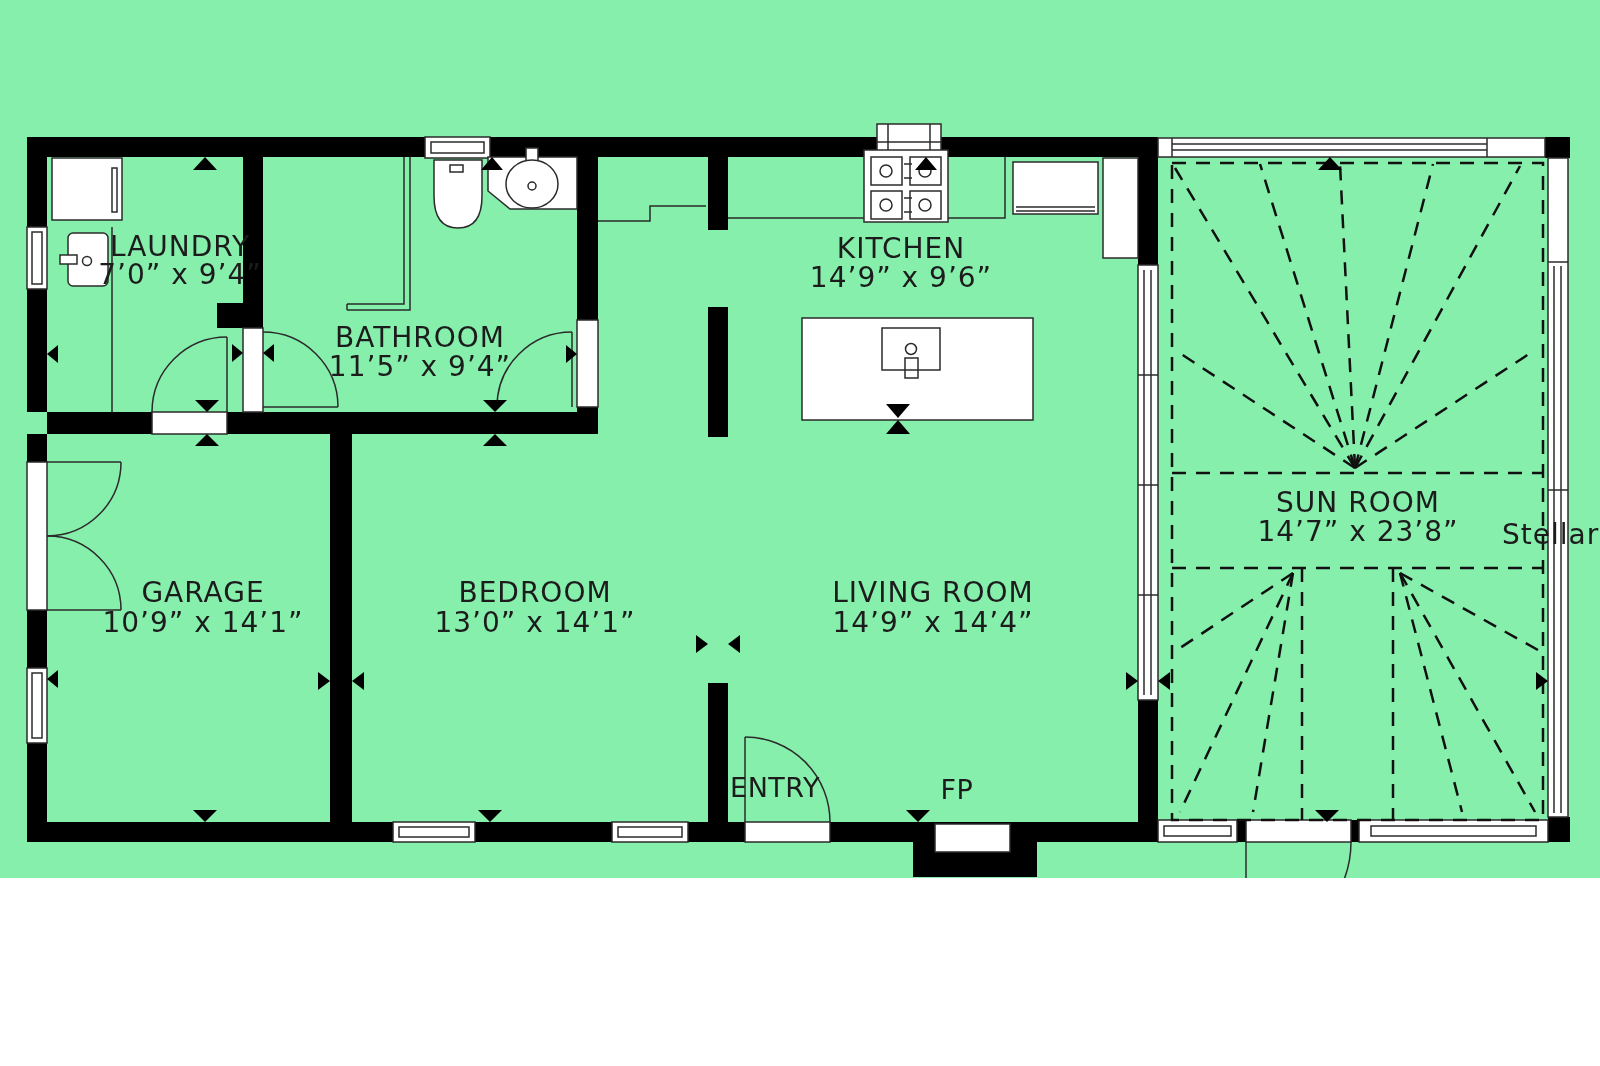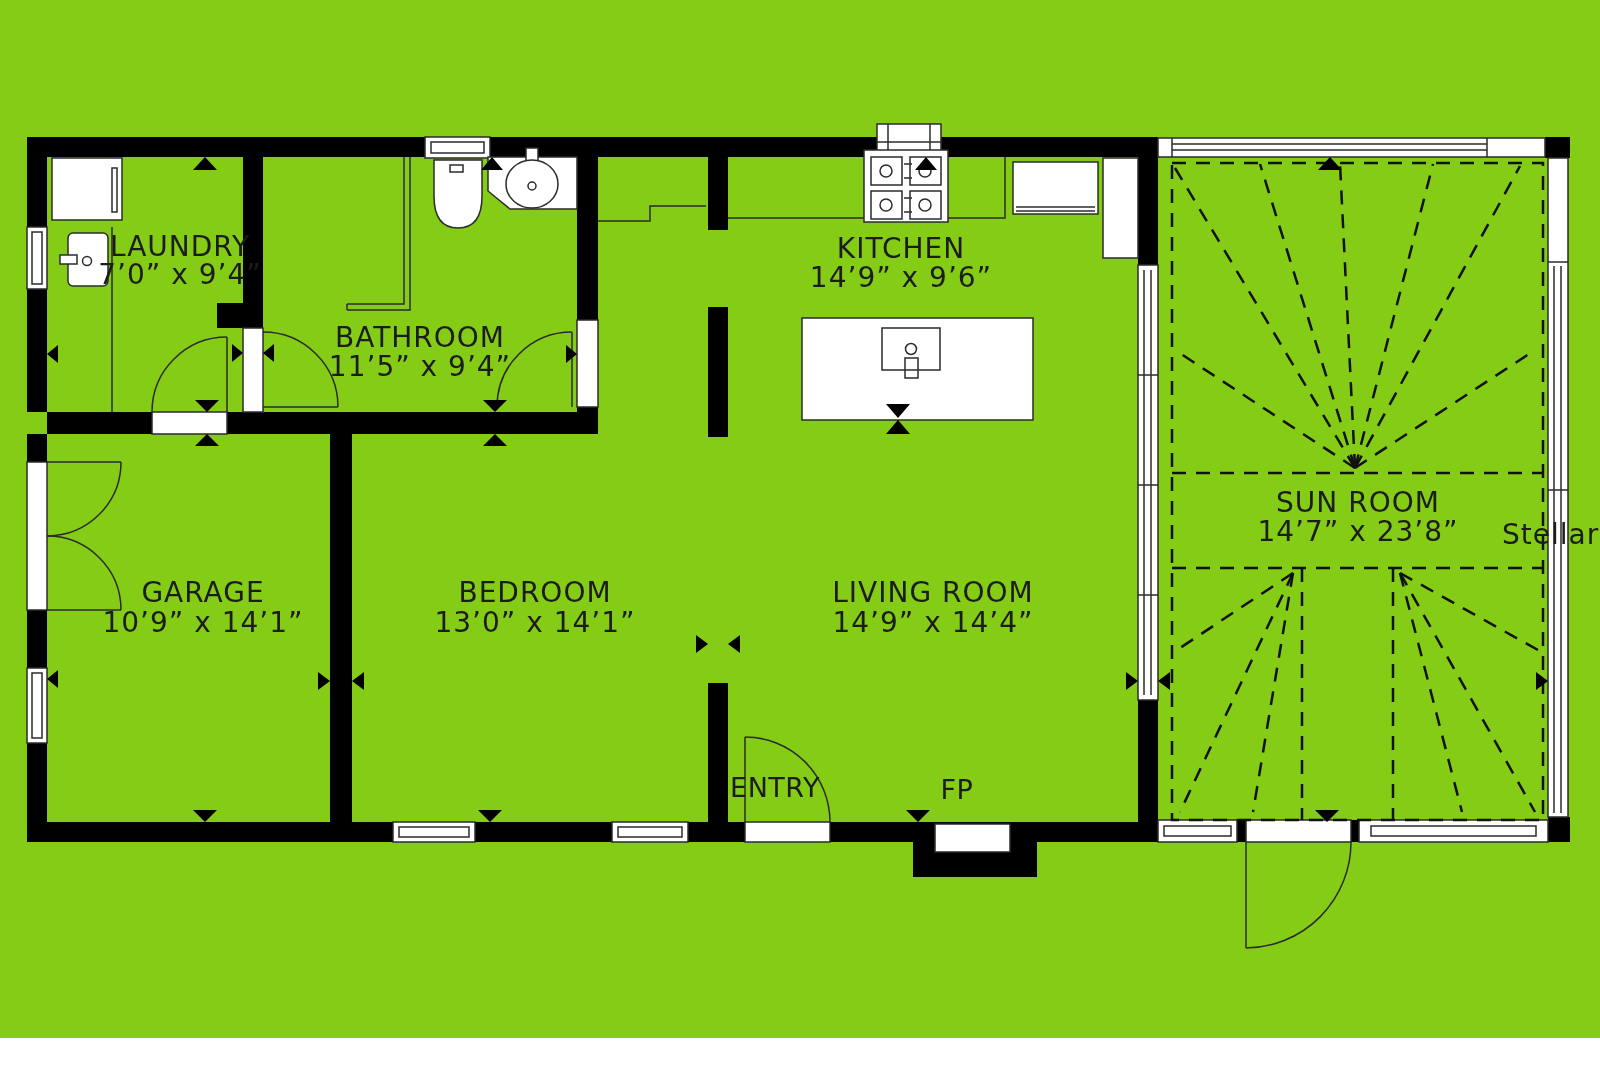--- a/index.html
+++ b/index.html
@@ -1,16 +1,16 @@
 <!DOCTYPE html>
 <html><head>
 <meta charset="utf-8">
 <style>
   html,body{margin:0;padding:0;background:#ffffff;}
-  .plan-wrap{position:relative;width:1600px;height:1038px;background:#84cc16;overflow:hidden;}
+  .plan-wrap{position:relative;width:1600px;height:878px;background:#86efac;overflow:hidden;}
   svg{display:block;}
   text{font-family:"DejaVu Sans","Liberation Sans",sans-serif;fill:#1c1c1c;}
   .room-name{font-size:28px;letter-spacing:1px;}
   .room-dims{font-size:28px;letter-spacing:1px;}
   .small-label{font-size:27px;letter-spacing:0.5px;}
   .wm{font-size:28px;letter-spacing:1px;}
   .thin{stroke:#2b2b2b;stroke-width:1.5;fill:#ffffff;}
   .thinline{stroke:#2b2b2b;stroke-width:1.5;fill:none;}
   .dash{stroke:#111111;stroke-width:2.5;fill:none;stroke-dasharray:14 10;}
   .tri{fill:#000000;stroke:none;}

